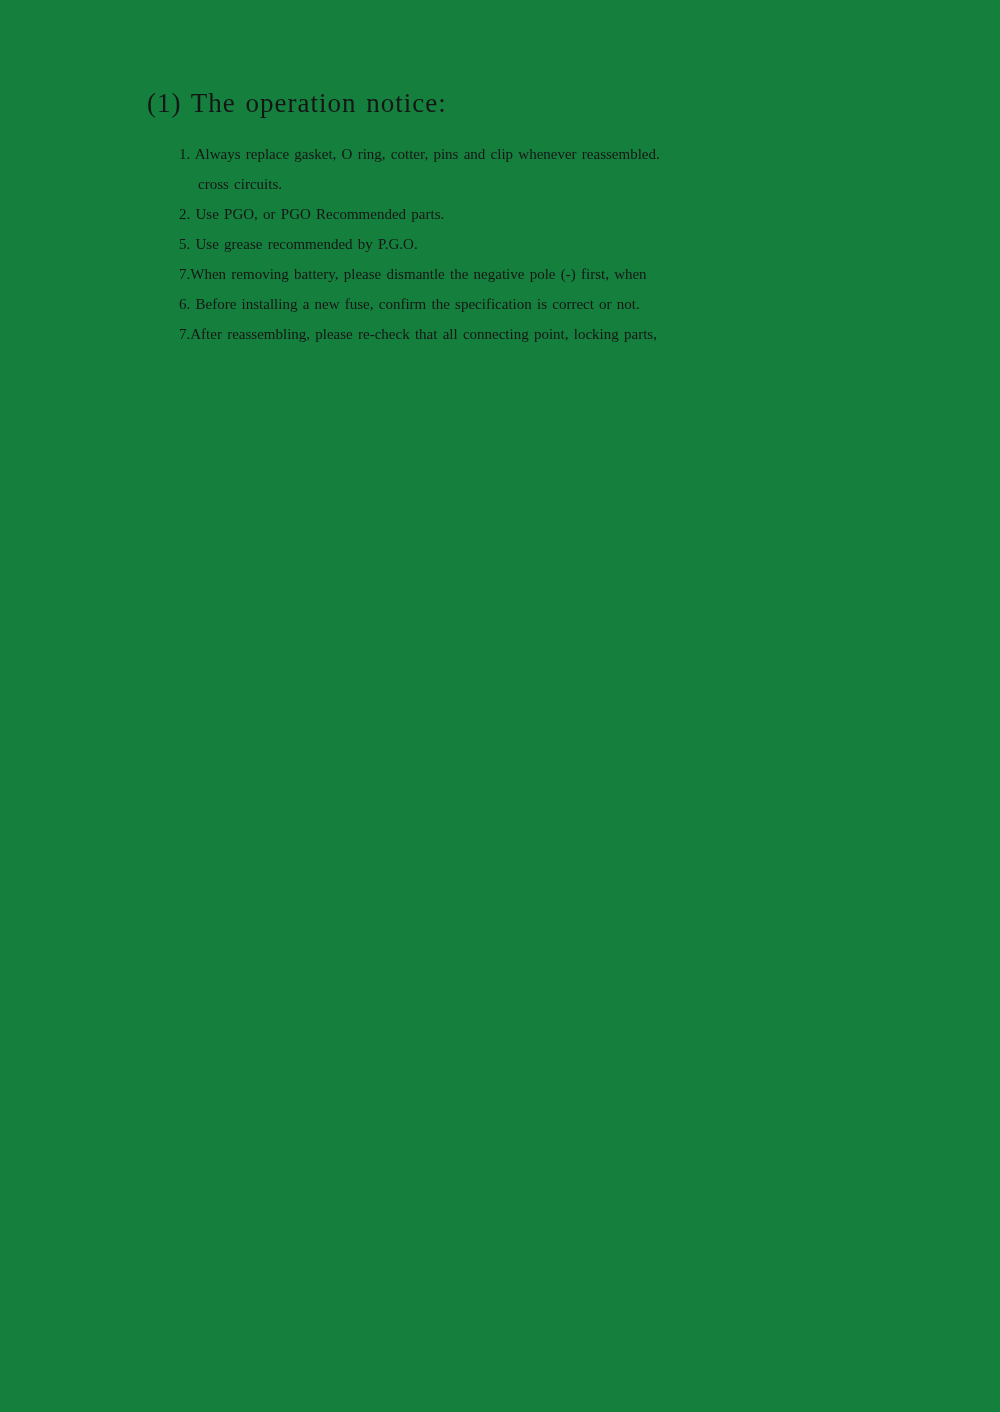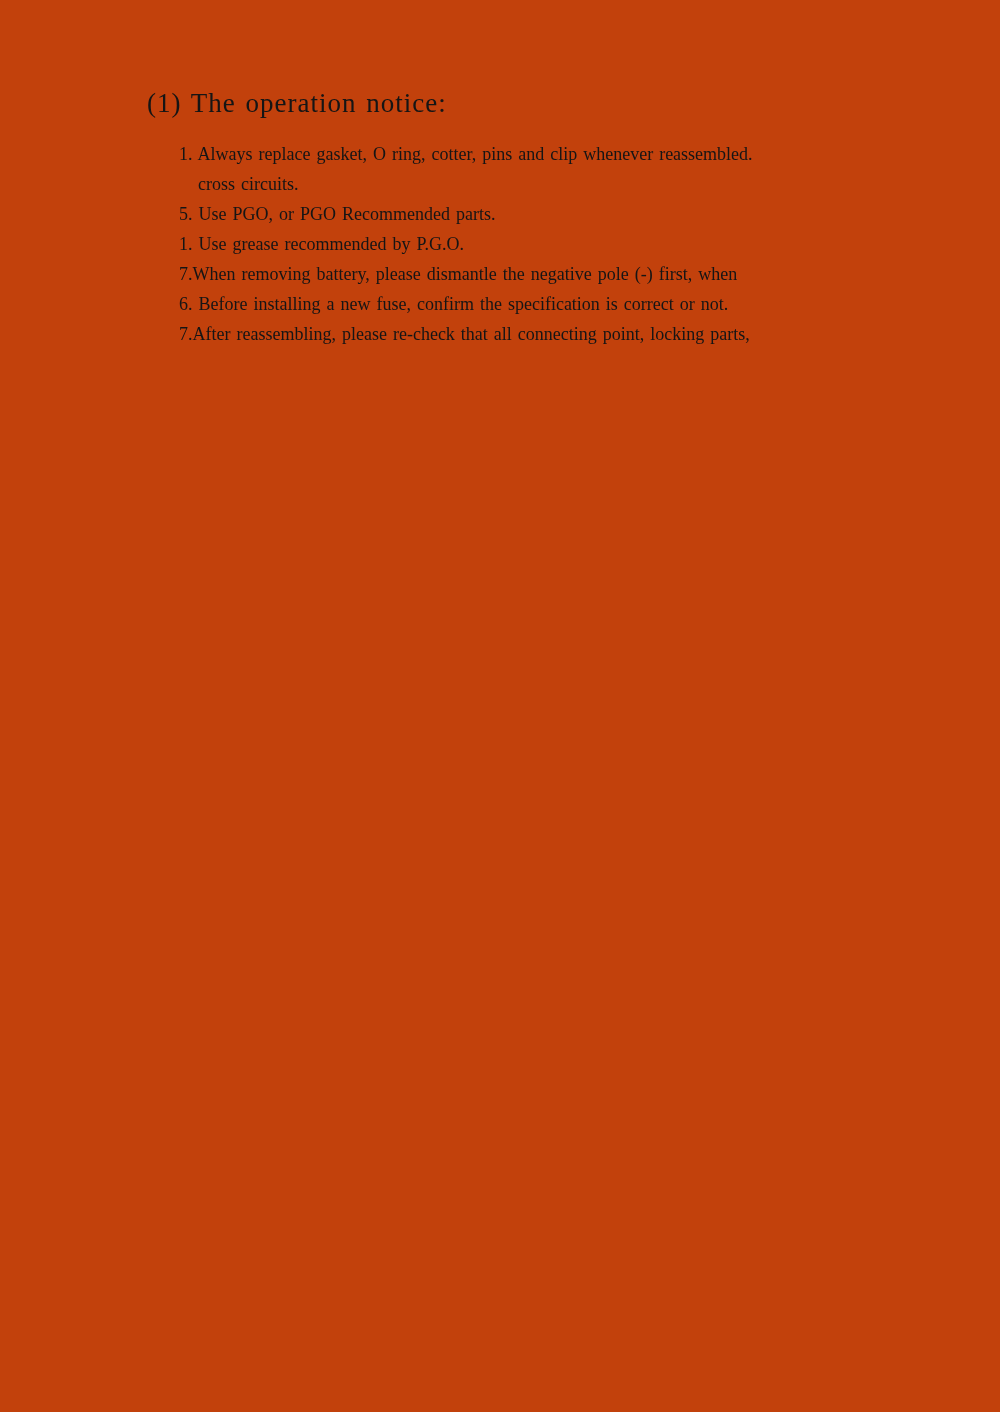--- a/index.html
+++ b/index.html
@@ -4,21 +4,21 @@
 <style>
   html, body {
     margin: 0;
     padding: 0;
     background: #ffffff;
   }
   .page {
     position: relative;
     width: 1000px;
     height: 1412px;
-    background: #c2410c;
+    background: #15803d;
     color: #111111;
     font-family: "Liberation Serif", "DejaVu Serif", serif;
     overflow: hidden;
   }
   .title {
     position: absolute;
     left: 147px;
     top: 87px;
     font-size: 27px;
     line-height: 32px;
@@ -31,21 +31,21 @@
     position: absolute;
     left: 179px;
     top: 139px;
     width: 800px;
   }
   .item {
     margin: 0;
     padding: 0;
   }
   .line {
-    font-size: 18px;
+    font-size: 15px;
     line-height: 30px;
     word-spacing: 1.5px;
     white-space: nowrap;
     color: #151515;
   }
   .line.cont {
     padding-left: 19px;
   }
   
   .line.stretch {
@@ -66,28 +66,28 @@
 
     <div class="item">
       <div class="line">1. Always replace gasket, O ring, cotter, pins and clip whenever reassembled.</div>
     </div>
 
     <div class="item">
       <div class="line cont">cross circuits.</div>
     </div>
 
     <div class="item">
-      <div class="line">5. Use PGO, or PGO Recommended parts.</div>
+      <div class="line">2. Use PGO, or PGO Recommended parts.</div>
     </div>
 
     <div class="item">
     </div>
 
     <div class="item">
-      <div class="line">1. Use grease recommended by P.G.O.</div>
+      <div class="line">5. Use grease recommended by P.G.O.</div>
     </div>
 
     <div class="item">
       <div class="line">7.When removing battery, please dismantle the negative pole (-) first, when</div>
     </div>
 
     <div class="item">
       <div class="line">6. Before installing a new fuse, confirm the specification is correct or not.</div>
     </div>
 

